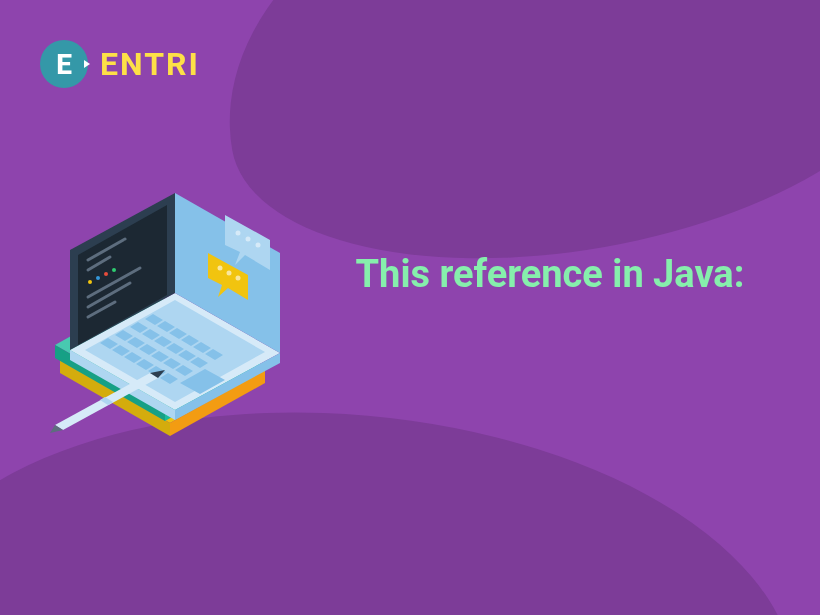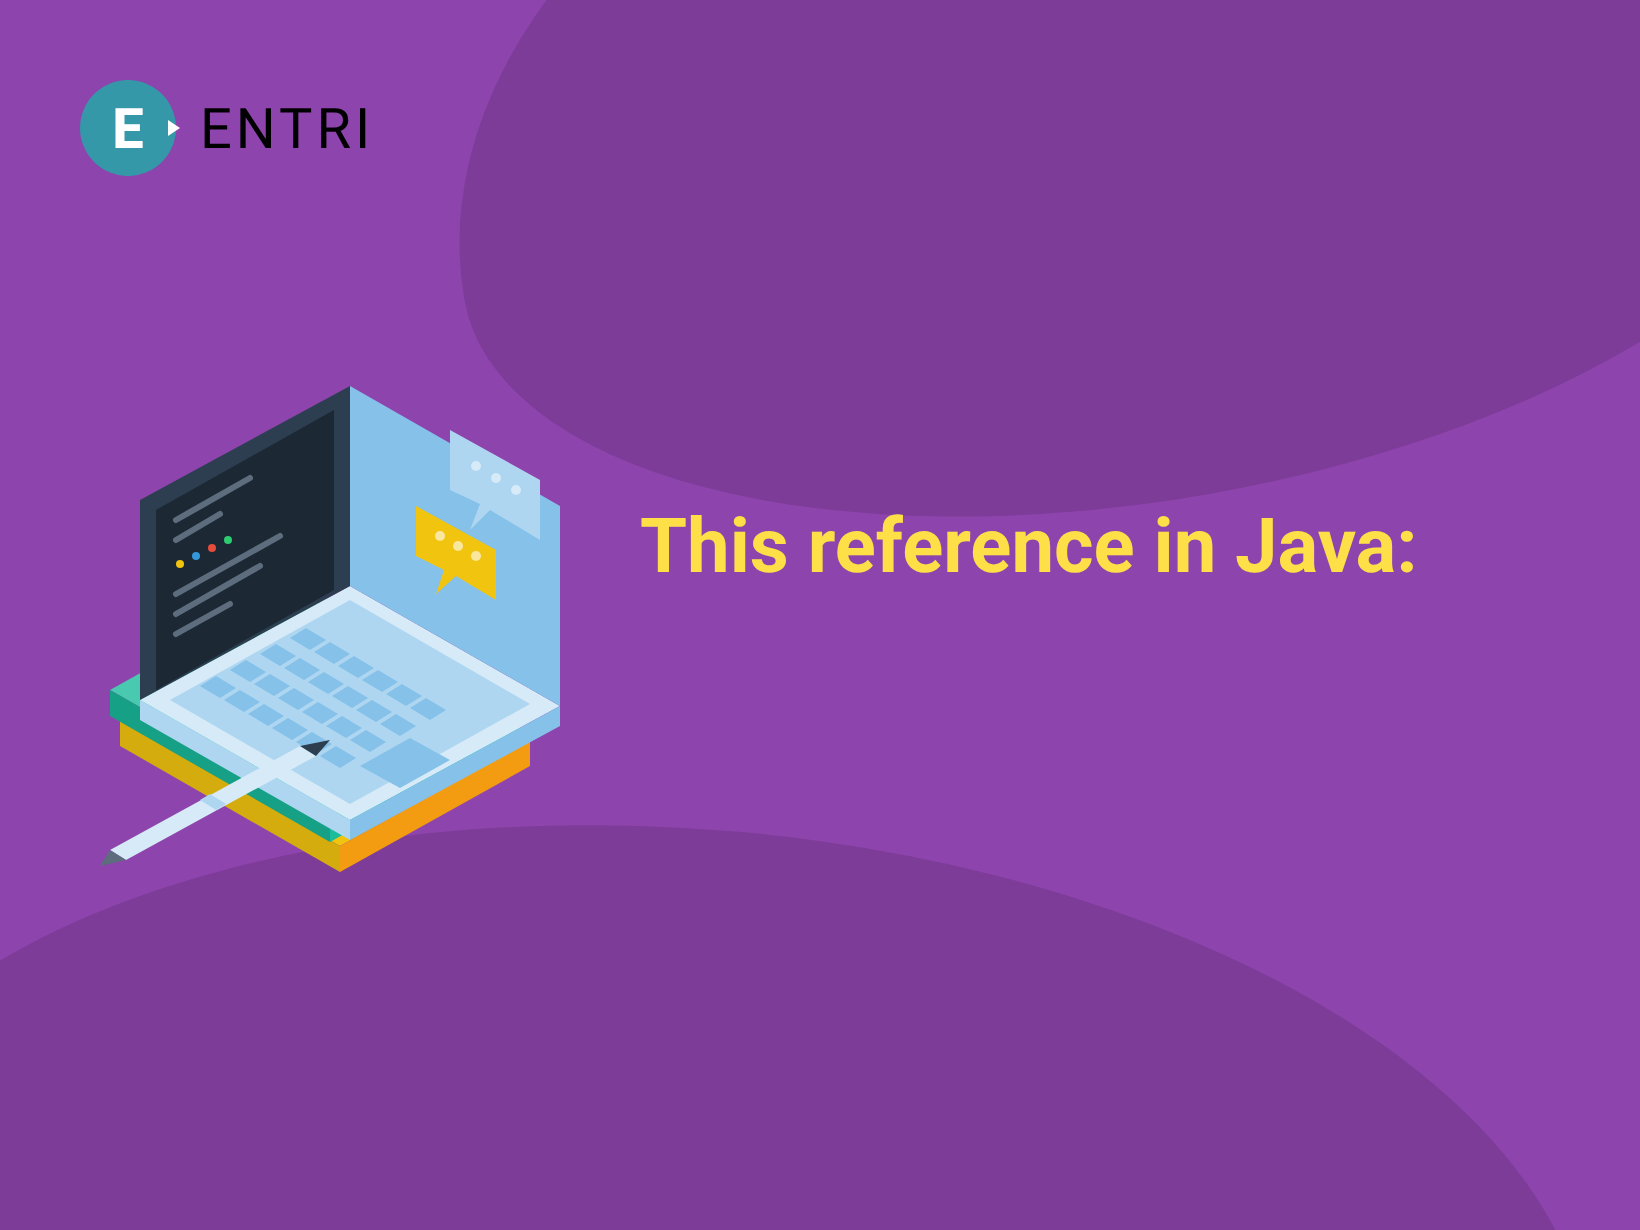--- a/index.html
+++ b/index.html
@@ -60,35 +60,35 @@
       right: -2px;
       top: 50%;
       transform: translateY(-50%);
       width: 0;
       height: 0;
       border-left: 6px solid white;
       border-top: 4px solid transparent;
       border-bottom: 4px solid transparent;
     }
     .logo-text {
-      color: #000000;
-      font-size: 28px;
-      font-weight: 400;
+      color: #fde047;
+      font-size: 32px;
+      font-weight: 700;
       letter-spacing: 2px;
     }
     .title {
       position: absolute;
       top: 250px;
       left: 320px;
       right: 40px;
-      color: #fde047;
+      color: #86efac;
       font-size: 38px;
       font-weight: 700;
       line-height: 1.3;
-      text-align: left;
+      text-align: center;
       z-index: 10;
     }
     .laptop-container {
       position: absolute;
       top: 175px;
       left: 30px;
       width: 270px;
       height: 280px;
       z-index: 5;
     }

